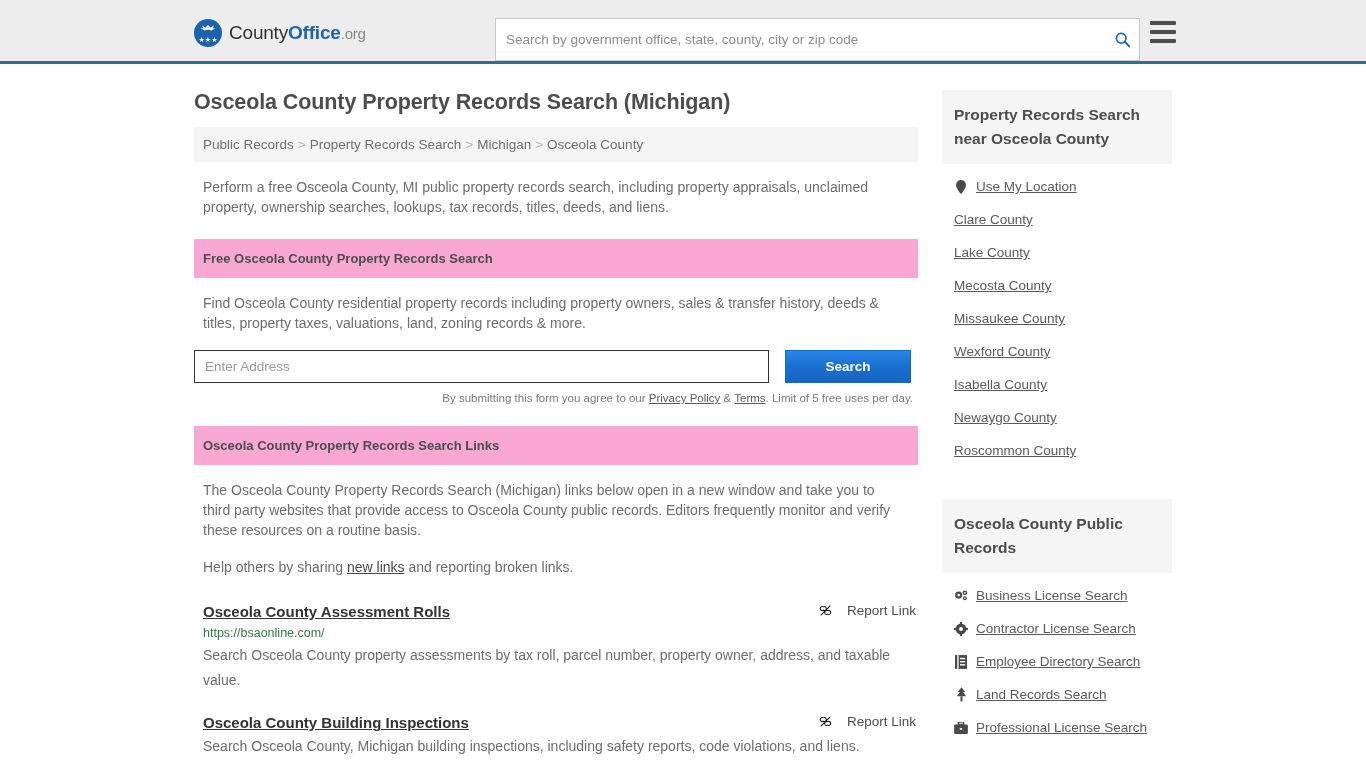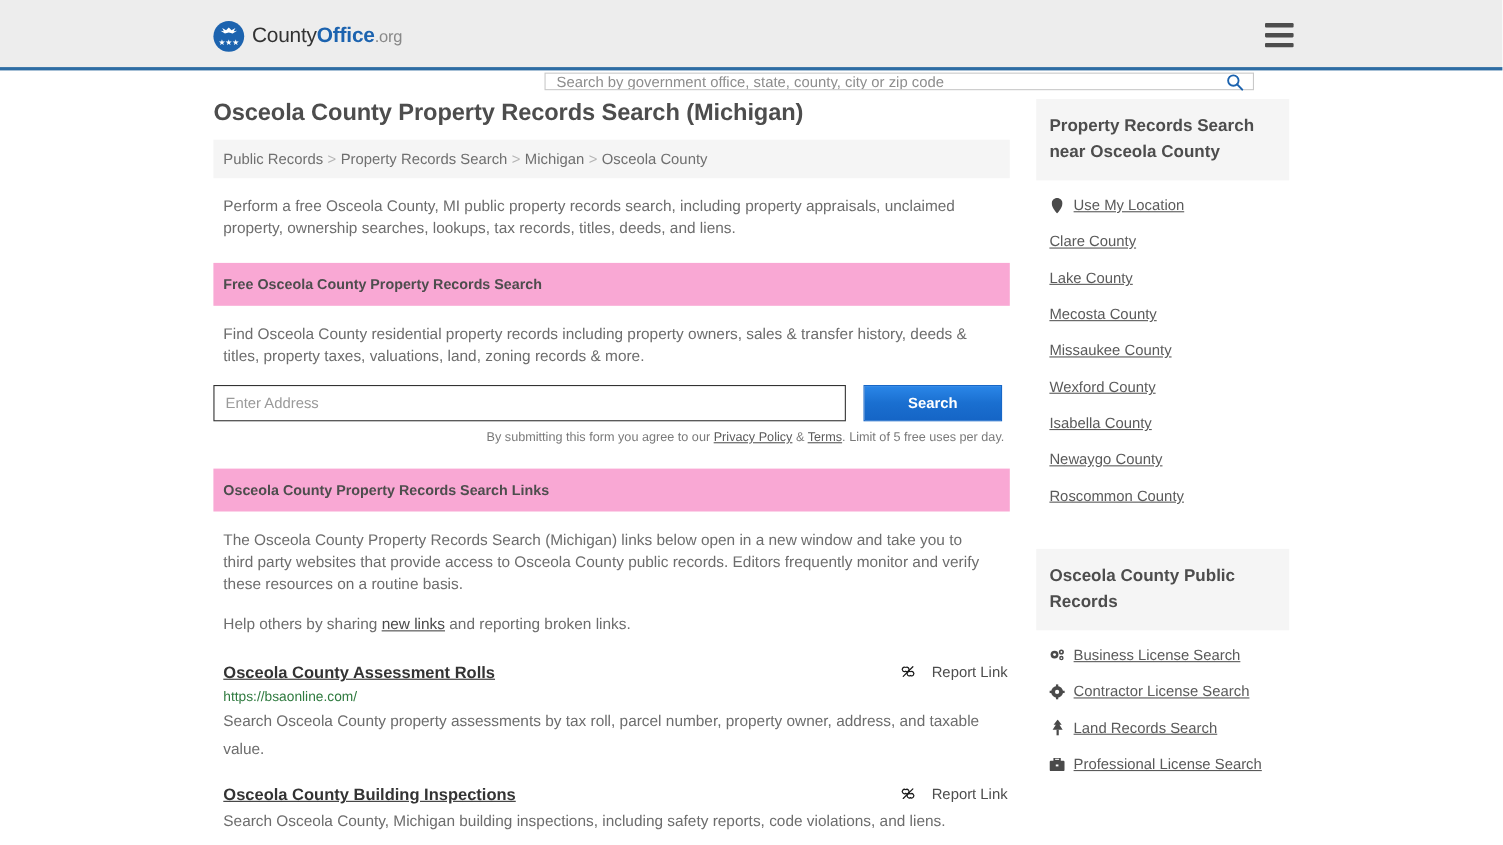--- a/index.html
+++ b/index.html
@@ -61,26 +61,25 @@
   }
   .brand-text .b-county { color: #333333; }
   .brand-text .b-office { color: #1c63af; font-weight: bold; }
   .brand-text .b-org { color: #888888; font-size: 15px; }
 
   .header-search {
     position: absolute;
     left: 495px;
     top: 18px;
     width: 645px;
-    height: 16px;
+    height: 43px;
     background: #ffffff;
     border: 1px solid #c9c9c9;
     display: flex;
     align-items: center;
-    margin-top: 48px;
   }
   .header-search input {
     flex: 1;
     border: 0;
     outline: 0;
     background: transparent;
     font-family: "Liberation Sans", sans-serif;
     font-size: 13.5px;
     color: #3c3c3c;
     padding: 0 10px;
@@ -425,20 +424,32 @@
             <svg width="14" height="14" viewBox="0 0 16 16">
               <circle cx="8" cy="8" r="6.2" fill="#4a4a4a"></circle>
               <rect x="6.8" y="0" width="2.4" height="16" fill="#4a4a4a"></rect>
               <rect x="0" y="6.8" width="16" height="2.4" fill="#4a4a4a"></rect>
               <circle cx="8" cy="8" r="2.2" fill="#ffffff"></circle>
             </svg>
           </span>
           <a>Contractor License Search</a>
         </div>
 
+        <div class="side-item">
+          <span class="side-ico">
+            <svg width="12" height="14" viewBox="0 0 13 15">
+              <rect x="0" y="0" width="13" height="15" fill="#4a4a4a"></rect>
+              <rect x="2.4" y="0" width="1.5" height="15" fill="#ffffff"></rect>
+              <rect x="5.4" y="3" width="5.6" height="1.5" fill="#ffffff"></rect>
+              <rect x="5.4" y="6.4" width="5.6" height="1.5" fill="#ffffff"></rect>
+              <rect x="5.4" y="9.8" width="5.6" height="1.5" fill="#ffffff"></rect>
+            </svg>
+          </span>
+          <a>Employee Directory Search</a>
+        </div>
 
         <div class="side-item">
           <span class="side-ico">
             <svg width="11" height="15" viewBox="0 0 12 16">
               <path d="M6 0 L10 5.2 L7.8 5.2 L11 10 L1 10 L4.2 5.2 L2 5.2 Z" fill="#4a4a4a"></path>
               <rect x="4.9" y="10" width="2.2" height="5.6" fill="#4a4a4a"></rect>
             </svg>
           </span>
           <a>Land Records Search</a>
         </div>

